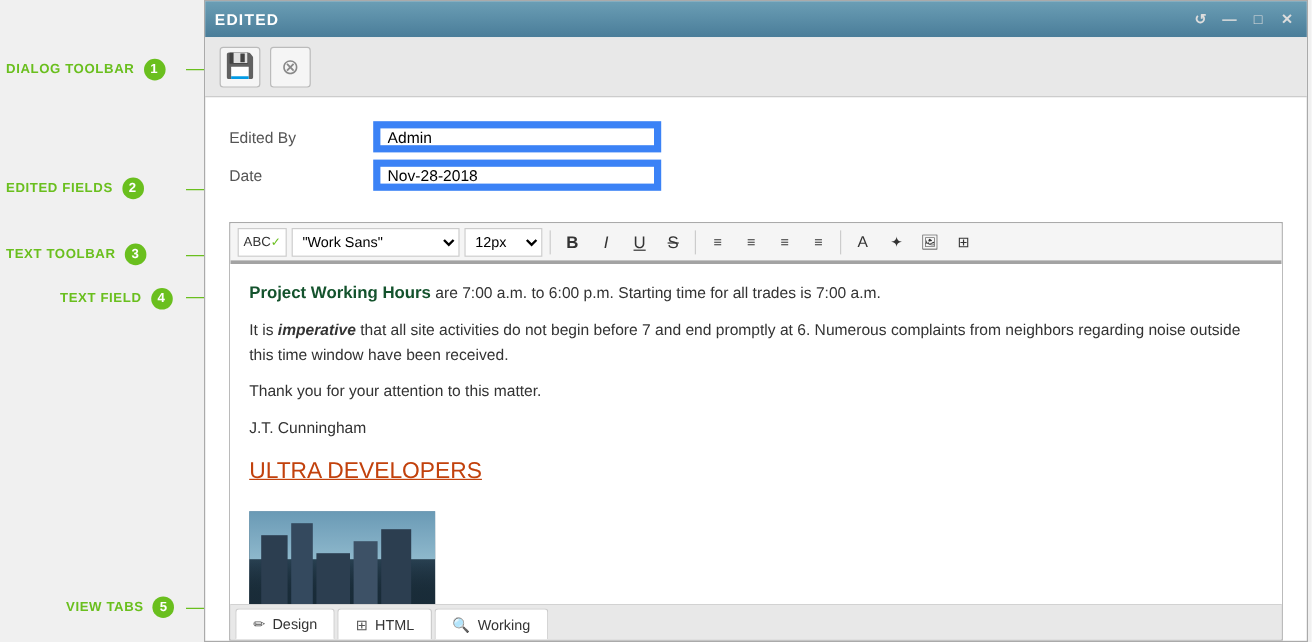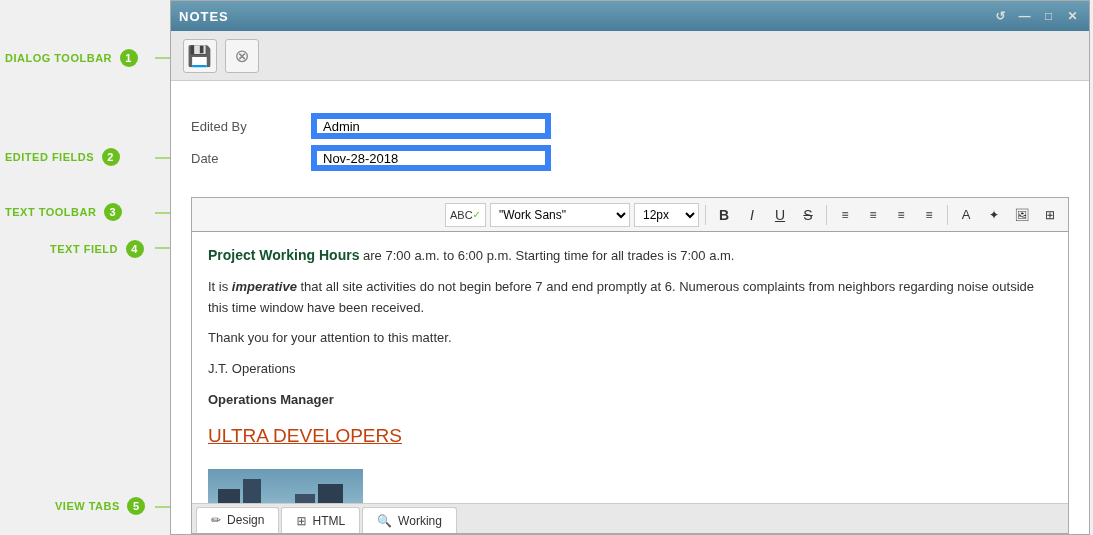--- a/index.html
+++ b/index.html
@@ -102,21 +102,21 @@
       background: #f5f5f5;
       border-radius: 3px;
       cursor: pointer;
       font-size: 18px;
       color: #555;
     }
 
     
     .main-content {
       flex: 1;
-      padding: 32px 20px 0 20px;
+      padding: 20px 20px 0 20px;
       display: flex;
       flex-direction: column;
       overflow: hidden;
     }
 
     
     .edited-fields {
       margin-bottom: 20px;
     }
     .field-row {
@@ -143,28 +143,27 @@
       flex: 1;
       border: 1px solid #aaa;
       display: flex;
       flex-direction: column;
       overflow: hidden;
     }
 
     
     .text-toolbar {
       background: #f5f5f5;
-      border-bottom: 1px solid #a3a3a3;
+      border-bottom: 3px solid #a3a3a3;
       height: 34px;
       display: flex;
       align-items: center;
       padding: 0 6px;
       gap: 4px;
       flex-shrink: 0;
-      justify-content: flex-end;
     }
     .spell-check-btn {
       display: flex;
       align-items: center;
       justify-content: center;
       border: 1px solid #ccc;
       background: #fff;
       padding: 2px 4px;
       font-size: 11px;
       cursor: pointer;
@@ -324,21 +323,21 @@
   <line x1="155" y1="213" x2="200" y2="213" stroke="#6abf1e" stroke-width="1"></line>
 
   <line x1="155" y1="248" x2="200" y2="248" stroke="#6abf1e" stroke-width="1"></line>
 
   <line x1="155" y1="507" x2="215" y2="507" stroke="#6abf1e" stroke-width="1"></line>
 </svg>
 
 <div class="dialog-window">
 
   <div class="title-bar">
-    <span class="title-bar-title">NOTES</span>
+    <span class="title-bar-title">EDITED</span>
     <div class="title-bar-controls">
       <span class="title-bar-btn">↺</span>
       <span class="title-bar-btn">—</span>
       <span class="title-bar-btn">□</span>
       <span class="title-bar-btn">✕</span>
     </div>
   </div>
 
   <div class="dialog-toolbar">
     <button class="toolbar-btn" title="Save">
@@ -409,22 +408,21 @@
 
       <div class="text-content">
         <p>
           <span class="project-title">Project Working Hours</span>
           <span class="normal-text"> are 7:00 a.m. to 6:00 p.m. Starting time for all trades is 7:00 a.m.</span>
         </p>
         <p>
           It is <em><strong>imperative</strong></em> that all site activities do not begin before 7 and end promptly at 6. Numerous complaints from neighbors regarding noise outside this time window have been received.
         </p>
         <p>Thank you for your attention to this matter.</p>
-        <p>J.T. Operations</p>
-        <p><strong>Operations Manager</strong></p>
+        <p>J.T. Cunningham</p>
         <p>
           <a class="link-text" href="#">ULTRA DEVELOPERS</a>
         </p>
         <div class="building-image">
           <div class="sky"></div>
           <div class="bld1"></div>
           <div class="bld2"></div>
           <div class="bld3"></div>
           <div class="bld4"></div>
           <div class="bld5"></div>

